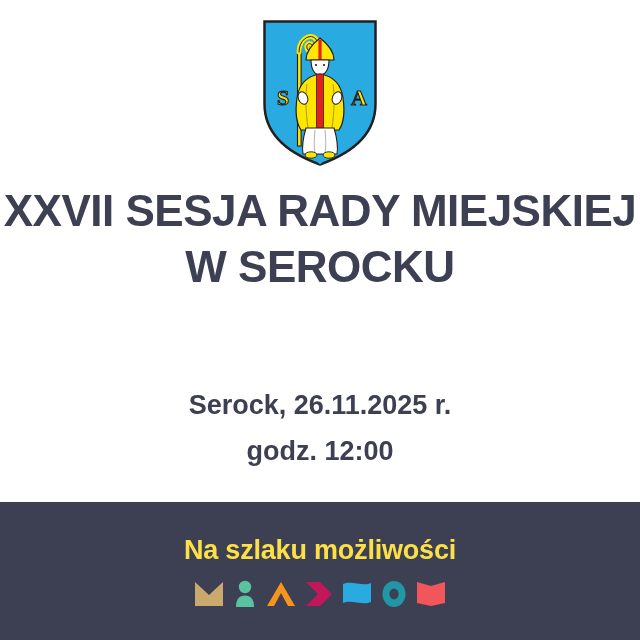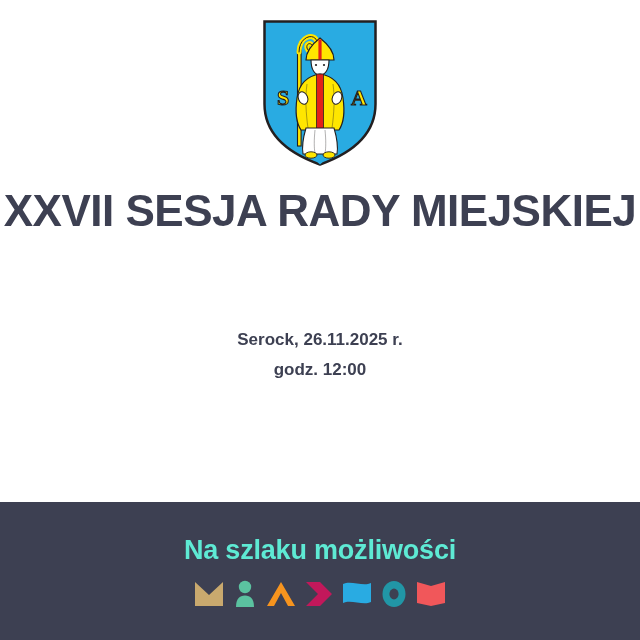--- a/index.html
+++ b/index.html
@@ -61,41 +61,41 @@
     margin-left: 0;
   }
 
   
   .date-block {
     text-align: center;
     margin-top: 86px;
   }
   .date-line {
     color: #3d4052;
-    font-size: 17px;
+    font-size: 27px;
     font-weight: bold;
     line-height: 1.72;
     white-space: nowrap;
   }
 
   
   .footer {
     position: absolute;
     left: 0;
     right: 0;
     bottom: 0;
     height: 138px;
     background: #3d4052;
     display: flex;
     flex-direction: column;
     align-items: center;
     justify-content: center;
   }
   .footer-slogan {
-    color: #5eead4;
+    color: #fde047;
     font-size: 27px;
     font-weight: bold;
     letter-spacing: -0.2px;
     margin-bottom: 14px;
     white-space: nowrap;
   }
   .icon-row {
     display: flex;
     align-items: center;
     justify-content: center;
@@ -146,20 +146,21 @@
       <ellipse cx="48" cy="135" rx="6" ry="3.2" fill="#FFE600" stroke="#231F20" stroke-width="0.9"></ellipse>
       <ellipse cx="66" cy="135" rx="6" ry="3.2" fill="#FFE600" stroke="#231F20" stroke-width="0.9"></ellipse>
 
       <text x="20" y="85" font-family="'Liberation Serif', serif" font-size="22" font-weight="bold" fill="#FFE600" stroke="#231F20" stroke-width="1.1" text-anchor="middle">S</text>
       <text x="96" y="85" font-family="'Liberation Serif', serif" font-size="22" font-weight="bold" fill="#FFE600" stroke="#231F20" stroke-width="1.1" text-anchor="middle">A</text>
     </svg>
   </div>
 
   <div class="title-block">
     <div class="title-line clipped">XXVII SESJA RADY MIEJSKIEJ</div>
+    <div class="title-line">W SEROCKU</div>
   </div>
 
   <div class="date-block">
     <div class="date-line">Serock, 26.11.2025 r.</div>
     <div class="date-line">godz. 12:00</div>
   </div>
 
   <div class="footer">
     <div class="footer-slogan">Na szlaku możliwości</div>
 

